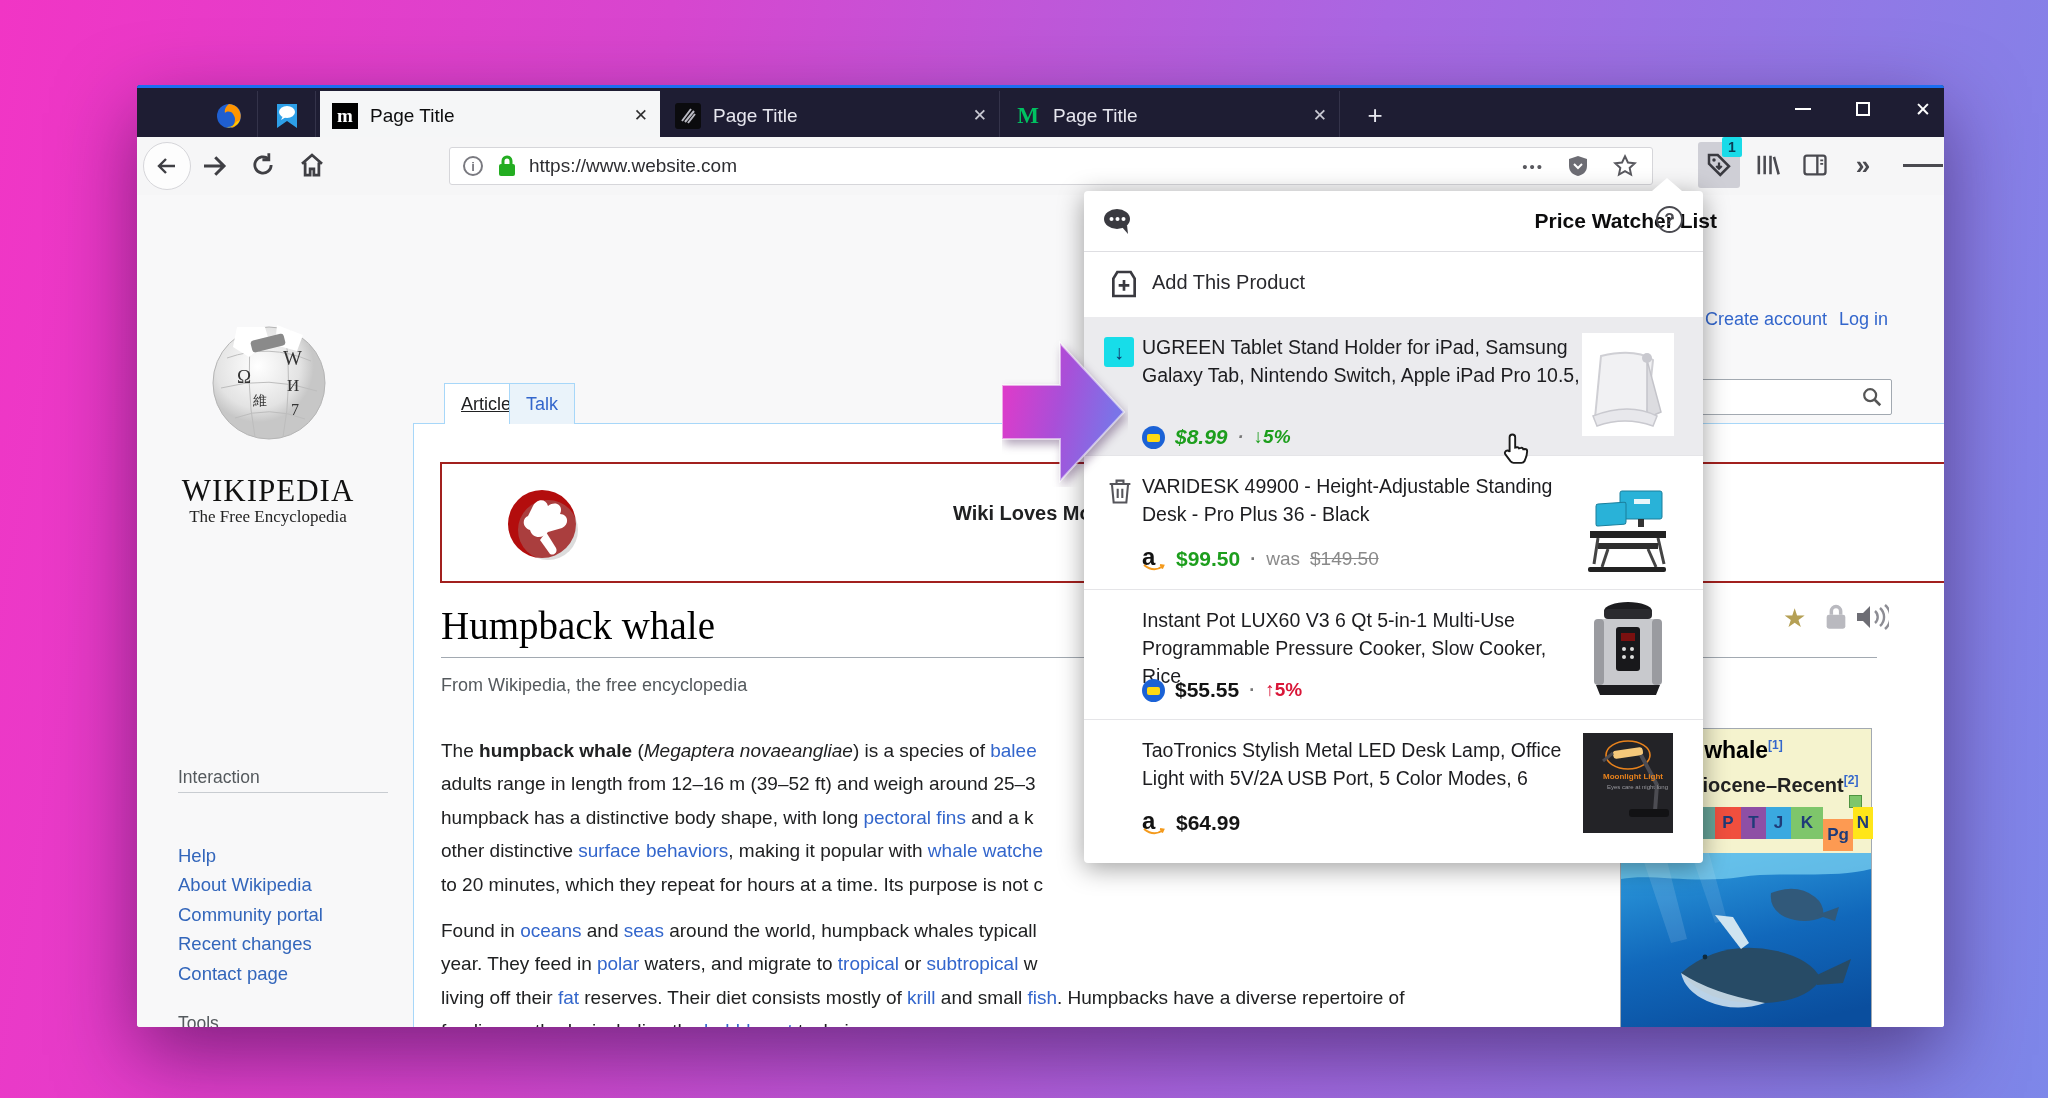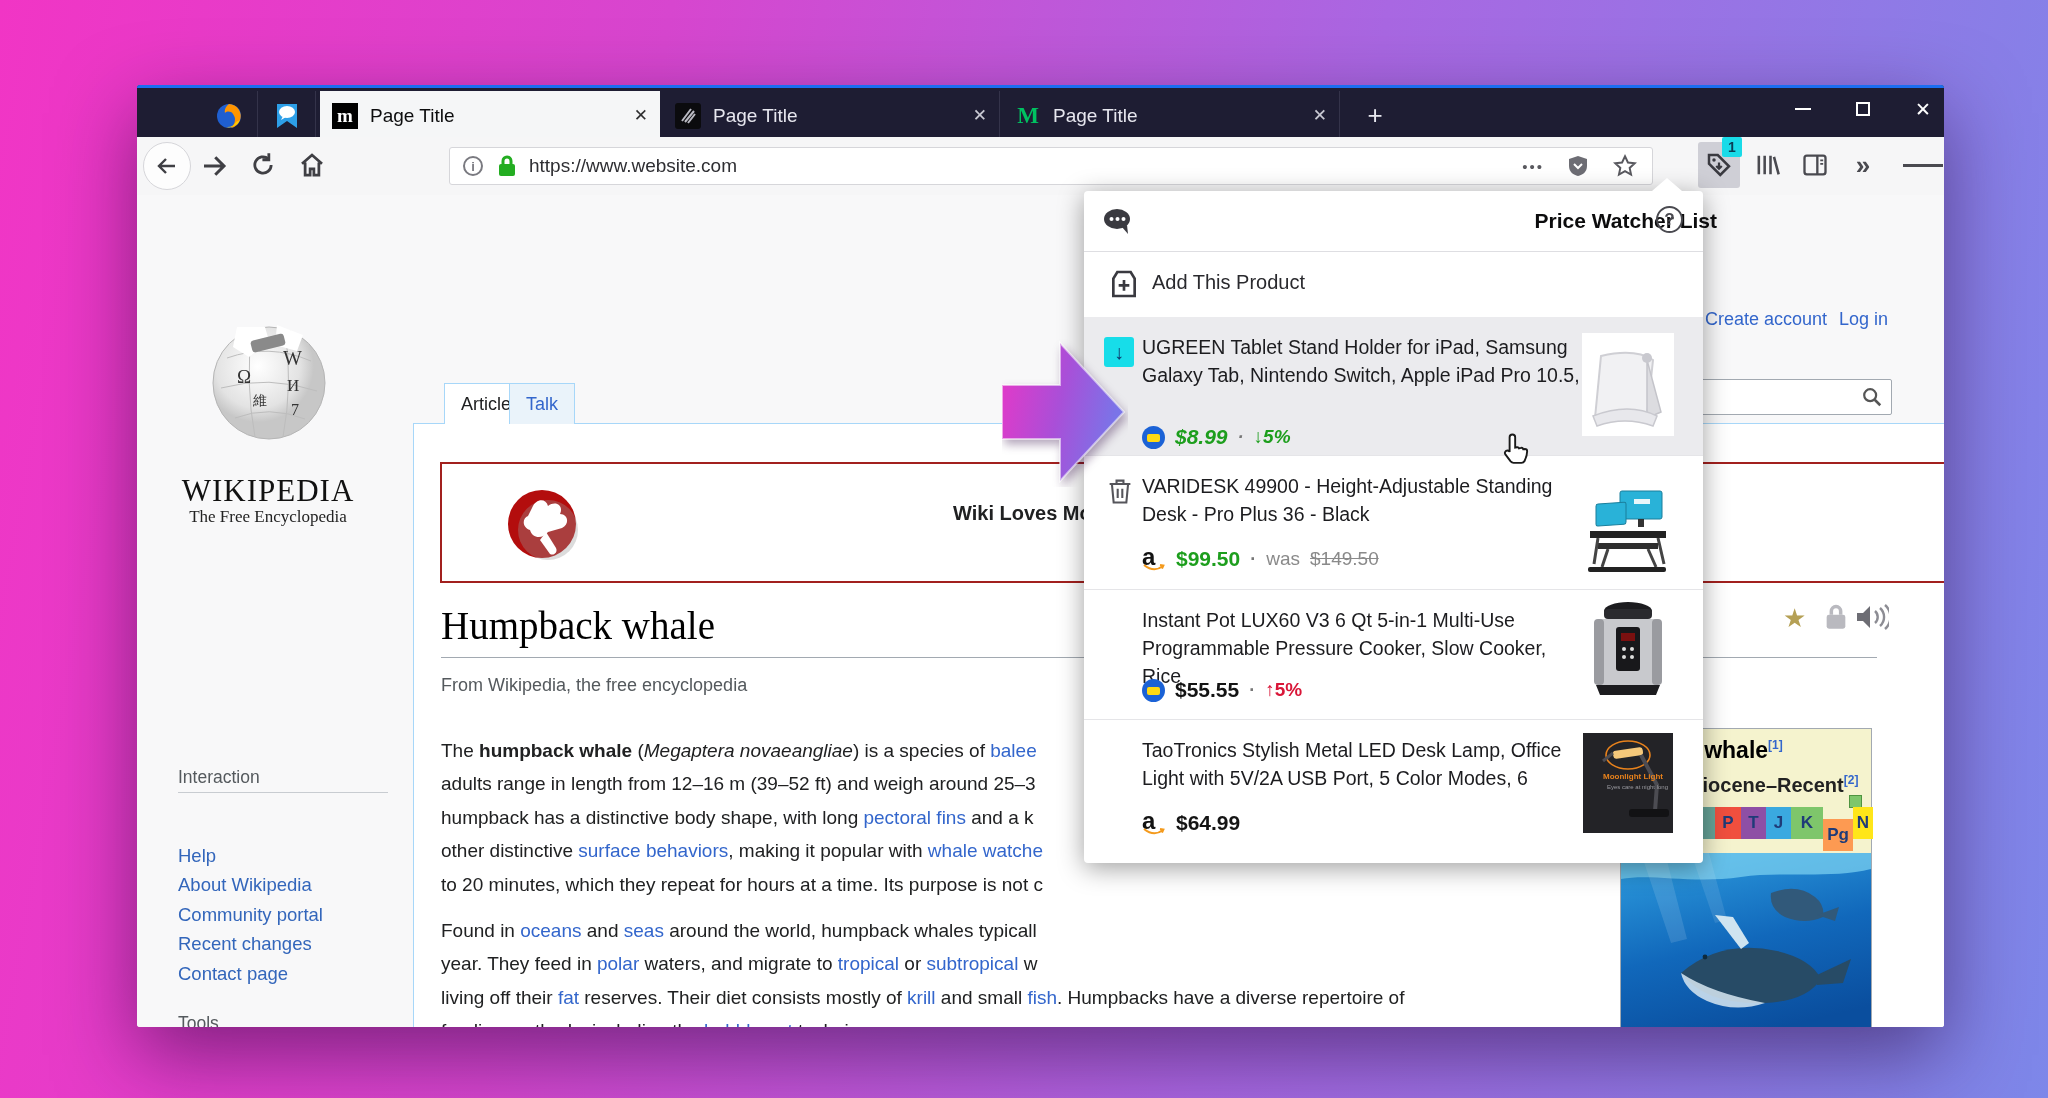--- a/index.html
+++ b/index.html
@@ -237,21 +237,21 @@
       <div class="abs" style="left:41px;top:646px;">
         <a class="side-link">Help</a>
         <a class="side-link">About Wikipedia</a>
         <a class="side-link">Community portal</a>
         <a class="side-link">Recent changes</a>
         <a class="side-link">Contact page</a>
       </div>
       <div class="abs side-head" style="left:41px;top:818px;">Tools</div>
 
       <div class="abs" id="article-panel"></div>
-      <div class="abs wtab wtab-active" style="left:307px;">Article</div>
+      <div class="abs wtab wtab-active" style="left:307px;text-decoration:underline;">Article</div>
       <div class="abs wtab wtab-inactive" style="left:372px;">Talk</div>
       <a class="abs toplink" style="left:1568px;top:114px;">Create account</a>
       <a class="abs toplink" style="left:1702px;top:114px;">Log in</a>
       <div class="abs" id="searchbox">
         <svg class="abs" style="right:8px;top:6px;" width="22" height="22" viewBox="0 0 24 24">
           <circle cx="10" cy="10" r="6.5" fill="none" stroke="#555" stroke-width="2.4"></circle>
             <line x1="15" y1="15" x2="21" y2="21" stroke="#555" stroke-width="2.8"></line>
         </svg>
       </div>
 

